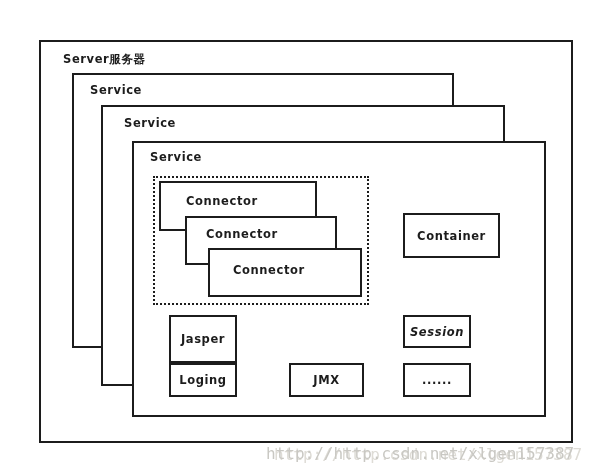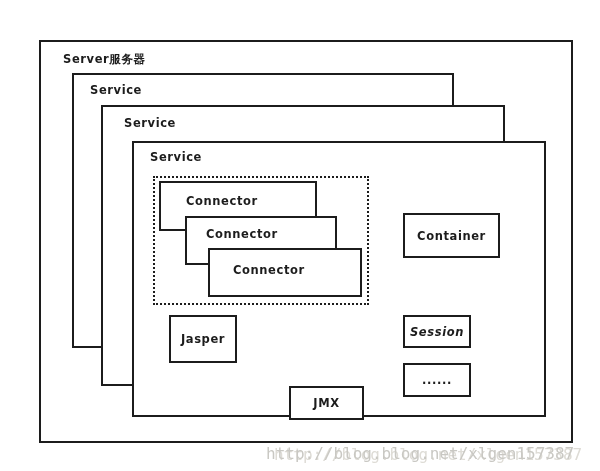--- a/index.html
+++ b/index.html
@@ -52,21 +52,21 @@
     display: flex;
     align-items: center;
     justify-content: center;
   }
   .center .lbl { padding: 0; }
   .container-box { left: 403px; top: 213px; width: 97px; height: 45px; }
   .jasper-box    { left: 169px; top: 315px; width: 68px;  height: 48px; }
   .naming-box    { left: 289px; top: 315px; width: 75px;  height: 33px; }
   .session-box   { left: 403px; top: 315px; width: 68px;  height: 33px; font-style: italic; }
   .loging-box    { left: 169px; top: 363px; width: 68px;  height: 34px; }
-  .jmx-box       { left: 289px; top: 363px; width: 75px;  height: 34px; margin-top: 23px; }
+  .jmx-box       { left: 289px; top: 363px; width: 75px;  height: 34px; }
   .ellipsis-box  { left: 403px; top: 363px; width: 68px;  height: 34px; }
   
   .watermark {
     position: absolute;
     left: 266px;
     top: 444px;
     font-family: "DejaVu Sans Mono", "Liberation Mono", monospace;
     font-size: 16px;
     color: #c9c8c3;
     letter-spacing: 0px;
@@ -115,24 +115,27 @@
 
   <div class="box center jasper-box">
     <span class="lbl">Jasper</span>
   </div>
 
 
   <div class="box center session-box">
     <span class="lbl">Session</span>
   </div>
 
+  <div class="box center loging-box">
+    <span class="lbl">Loging</span>
+  </div>
 
   <div class="box center jmx-box">
     <span class="lbl">JMX</span>
   </div>
 
   <div class="box center ellipsis-box">
     <span class="lbl">......</span>
   </div>
 
-  <div class="watermark">http://blog.blog.net/xlgen157387</div>
+  <div class="watermark">http://http.csdn.net/xlgen157387</div>
 
 </div>
 
 </body></html>

